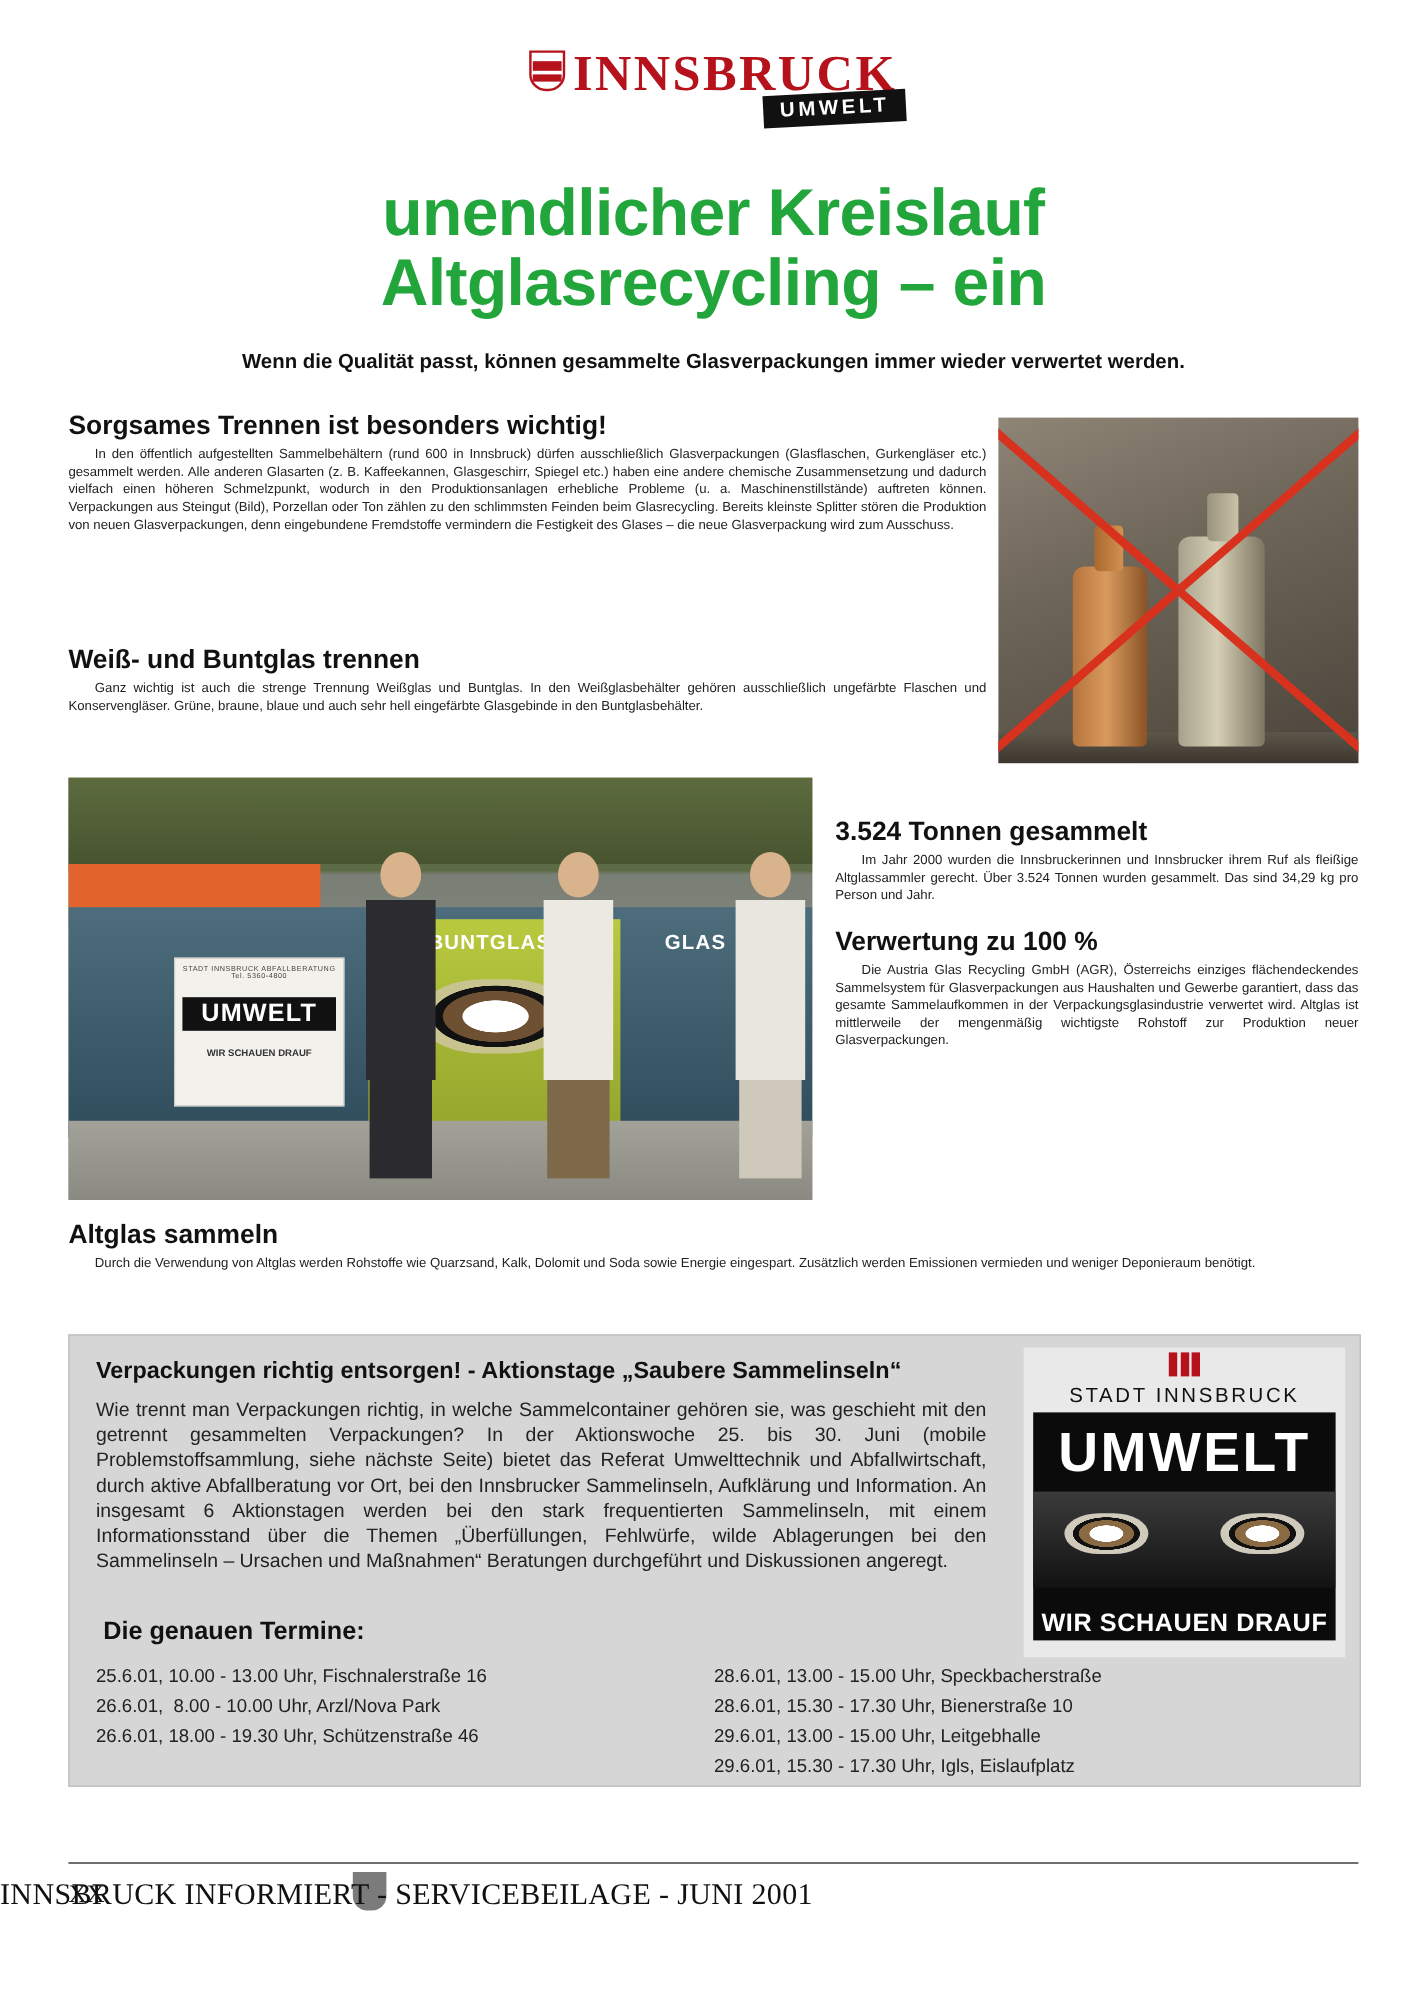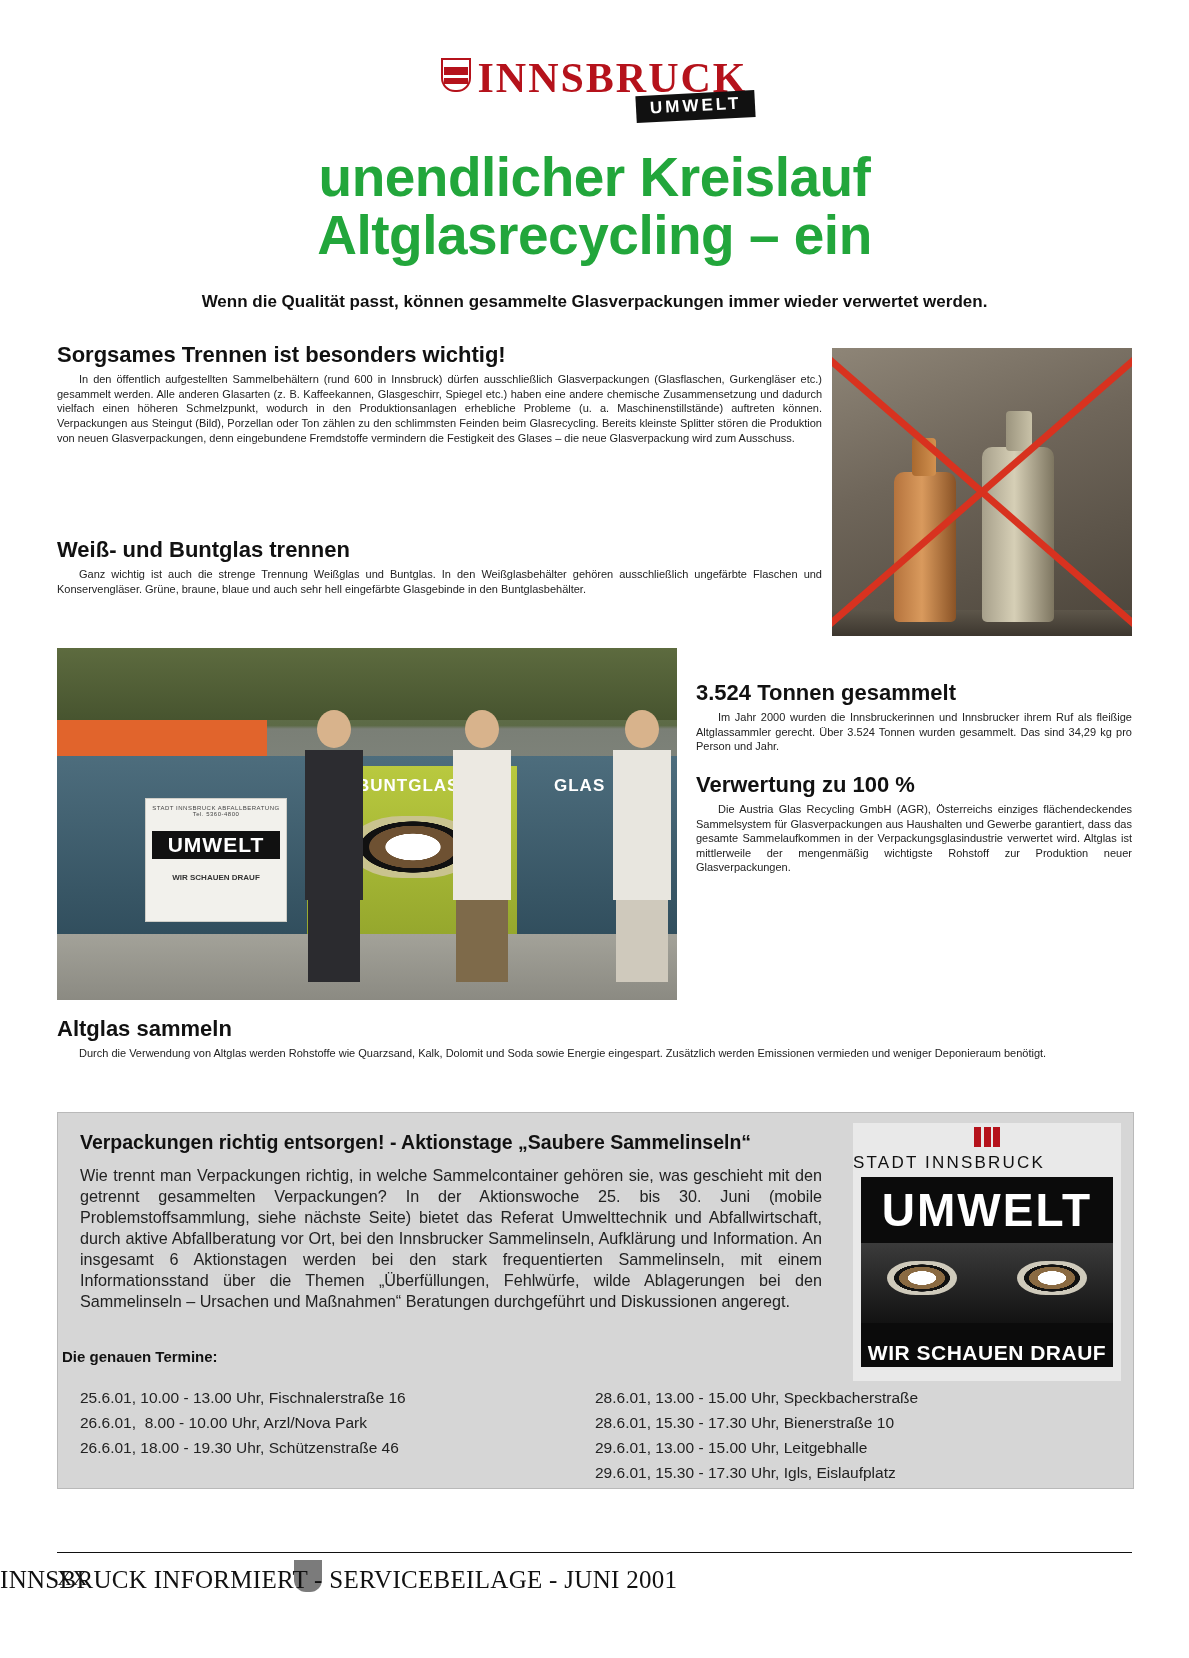--- a/index.html
+++ b/index.html
@@ -6,21 +6,21 @@
   body{
     width:1189px;height:1658px;position:relative;
     font-family:"Liberation Sans", sans-serif;
     color:#1a1a1a;
     overflow:hidden;
   }
   .page{position:absolute;inset:0;}
 
   
   .masthead{position:absolute;left:0;top:38px;width:1189px;text-align:center;}
-  .mast-inner{display:inline-block;position:relative;margin-top:16px;}
+  .mast-inner{display:inline-block;position:relative;}
   .crest{
     display:inline-block;vertical-align:middle;width:30px;height:34px;
     position:relative;margin-right:6px;top:-3px;
   }
   .crest .shield{
     position:absolute;left:0;top:0;width:30px;height:34px;
     background:#ffffff;border:2px solid #b5121b;
     border-radius:0 0 14px 14px;
     box-sizing:border-box;
   }
@@ -169,35 +169,35 @@
   }
   .ib-title{
     position:absolute;left:22px;top:18px;width:760px;
     font-size:19.5px;font-weight:bold;color:#111;
   }
   .ib-text{
     position:absolute;left:22px;top:52px;width:742px;
     font-size:16.2px;line-height:1.3;text-align:justify;color:#222;
   }
   .ib-termine{
-    position:absolute;left:4px;top:235px;font-size:15px;font-weight:bold;color:#111;
+    position:absolute;left:28px;top:235px;font-size:21px;font-weight:bold;color:#111;
   }
   .ib-dates{position:absolute;left:22px;top:272px;width:1030px;display:flex;}
   .ib-dates .col{width:50%;}
   .ib-dates .row{font-size:15.5px;line-height:1.62;color:#222;white-space:pre;}
 
   .umwelt-ad{
     position:absolute;right:12px;top:10px;width:268px;height:258px;background:#e9e9e9;
   }
   .ua-crest{position:absolute;left:50%;top:4px;transform:translateX(-50%);
     width:26px;height:22px;}
   .ua-crest .b{position:absolute;left:0;width:7px;height:20px;background:#b5121b;}
   .ua-crest .b1{left:0;}.ua-crest .b2{left:9.5px;}.ua-crest .b3{left:19px;}
   .ua-stadt{
-    position:absolute;left:0;top:30px;width:100%;
+    position:absolute;left:0;top:30px;width:100%;text-align:center;
     font-size:17px;letter-spacing:2.2px;color:#111;
   }
   .ua-black{
     position:absolute;left:8px;top:54px;width:252px;height:190px;background:#0b0b0b;
     overflow:hidden;
   }
   .ua-word{
     position:absolute;left:0;top:6px;width:100%;text-align:center;color:#fff;
     font-size:46px;font-weight:bold;letter-spacing:2px;
   }

